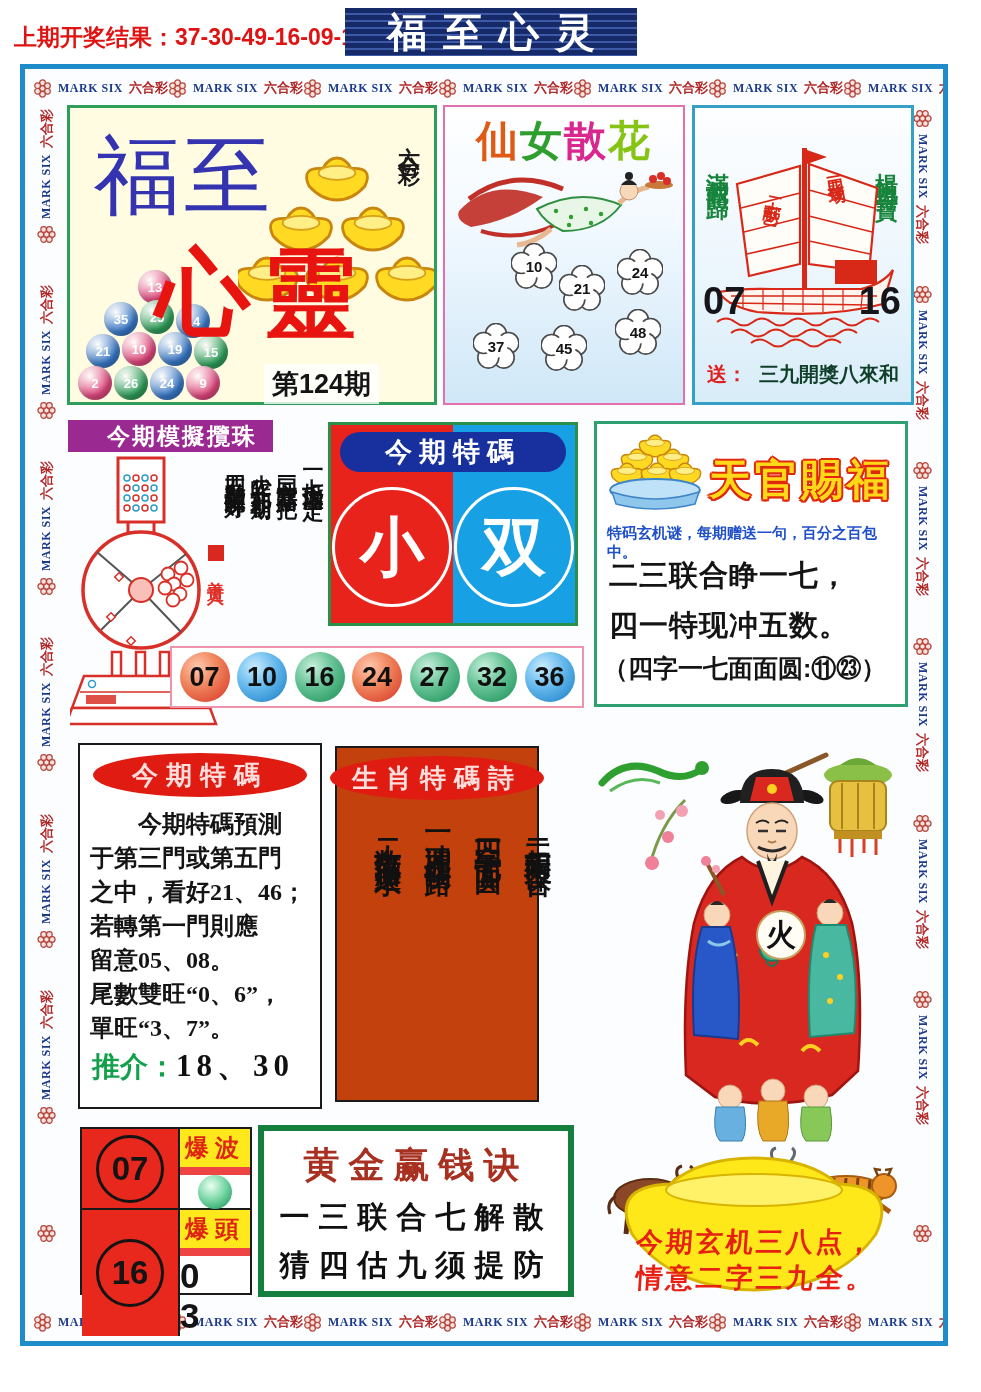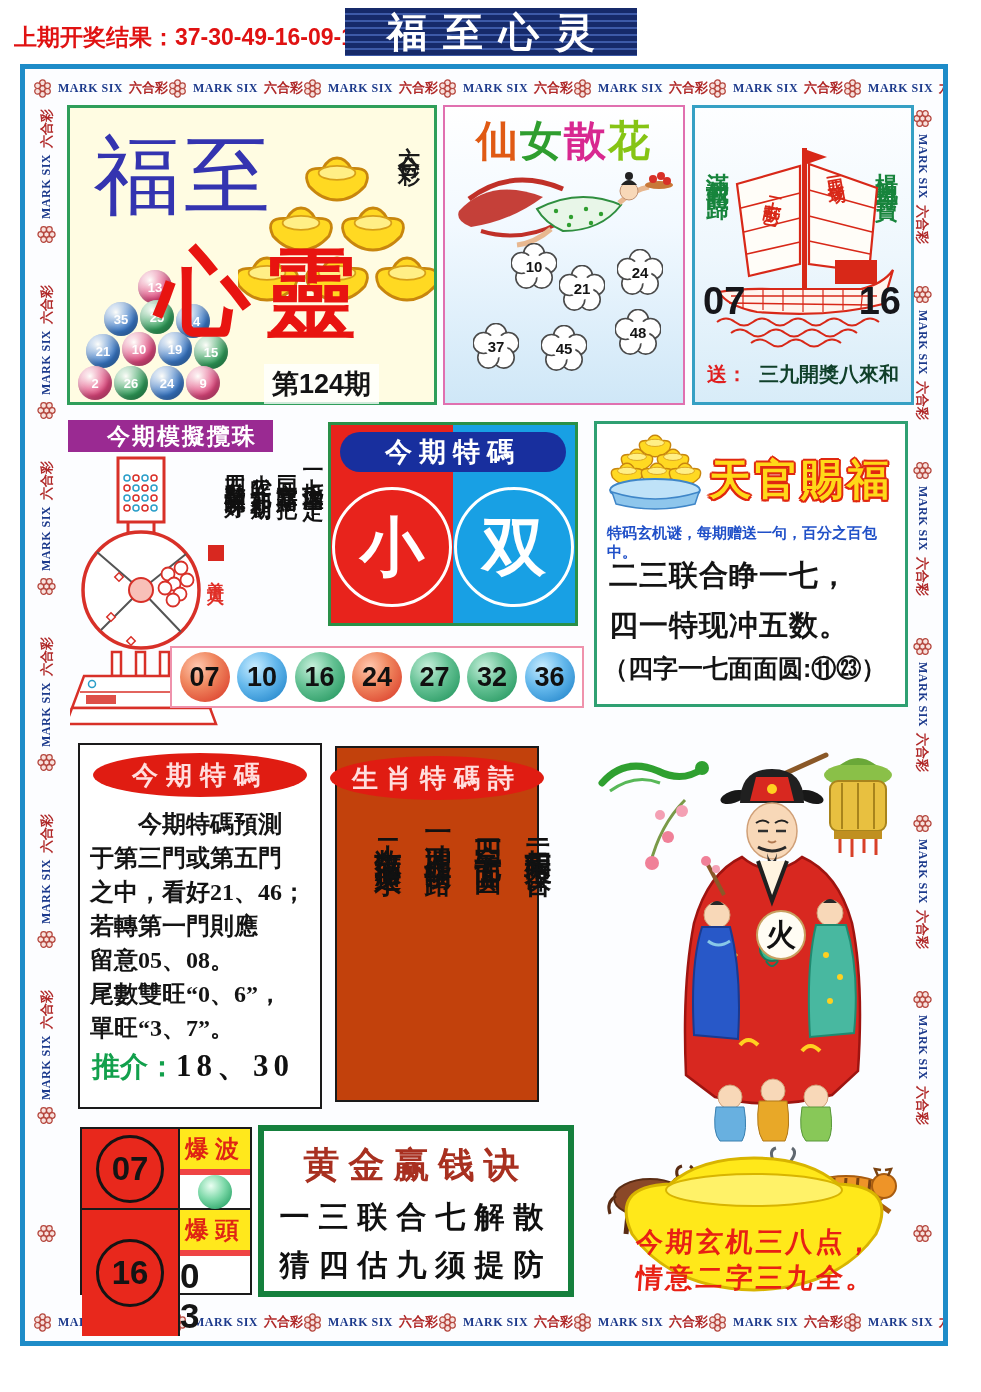--- a/index.html
+++ b/index.html
@@ -127,21 +127,21 @@
              line-height:50px; letter-spacing:5px; }
 
   
   .p-burst { position:absolute; left:80px; top:1127px; width:172px; height:168px; border:2.5px solid #1a1a1a; background:#fff;
              box-sizing:border-box; display:grid; grid-template-columns:98px 1fr; grid-template-rows:46px 35px 46px auto; }
   .bu-red { grid-row:span 2; background:#e8281c; border-right:2px solid #1a1a1a; display:flex; align-items:center; justify-content:center; }
   .bu-red.bb { border-bottom:2px solid #1a1a1a; }
   .bu-circle { width:62px; height:62px; border:3px solid #141414; border-radius:50%; display:flex; align-items:center;
                justify-content:center; font-size:33px; font-weight:800; color:#141414; }
   .bu-label { background:#ffe81c; color:#e02414; font-size:24px; font-weight:900; letter-spacing:6px;
-              display:flex; align-items:center; justify-content:center; border-bottom:6px solid #ef4444; }
+              display:flex; align-items:center; justify-content:center; border-bottom:8px solid #ef4444; }
   .bu-ballcell { display:flex; align-items:center; justify-content:center; border-bottom:2px solid #1a1a1a; }
   .bu-gball { width:34px; height:34px; border-radius:50%; background:radial-gradient(circle at 38% 32%, #eafff2, #7cd8a8 45%, #2aa468 85%); }
   .bu-value { display:flex; align-items:center; justify-content:center; font-size:35px; font-weight:bold; letter-spacing:10px; color:#141414; }
 
   
   .p-golden { position:absolute; left:258px; top:1125px; width:316px; height:172px; border:6px solid #15803d; background:#fff;
               box-sizing:border-box; text-align:center; }
   .go-title { margin-top:10px; font-family:"Liberation Serif","DejaVu Serif",serif; font-size:36px; font-weight:bold;
               color:#a83020; letter-spacing:9px; }
   .go-line  { font-family:"Liberation Serif","DejaVu Serif",serif; font-size:30px; font-weight:bold; color:#101010;

